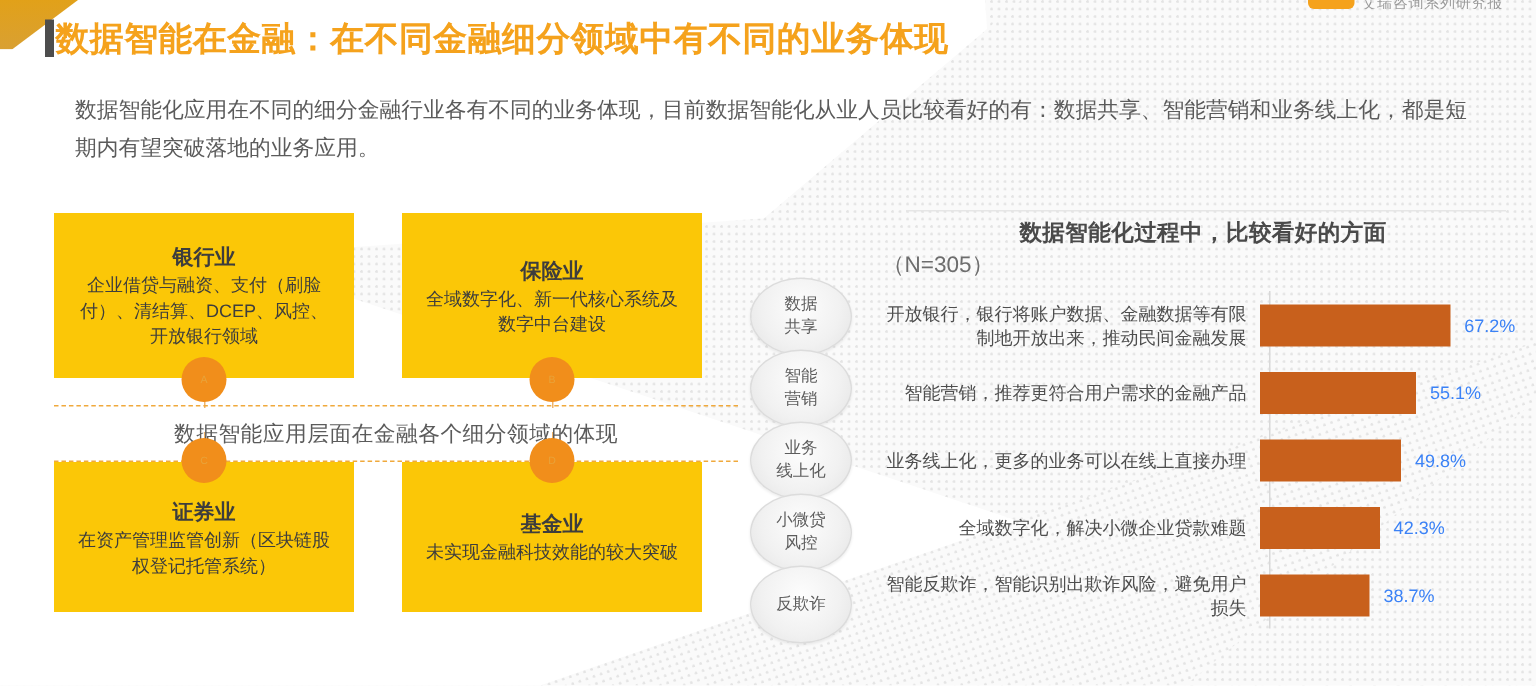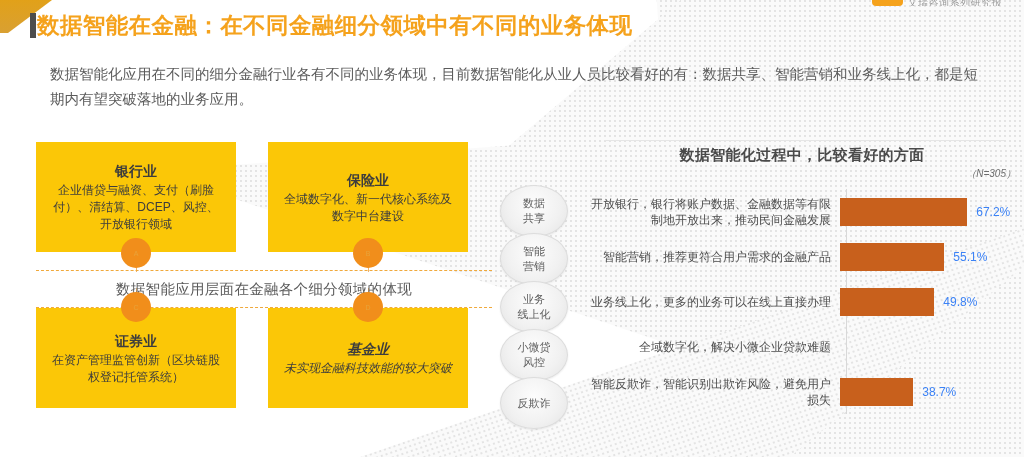--- a/index.html
+++ b/index.html
@@ -173,21 +173,21 @@
     line-height: 20px;
     margin-bottom: 1px;
   }
   .card-desc {
     font-size: 12px;
     line-height: 17px;
   }
   .card-bank   { left: 0;   top: 2px;   width: 200px; height: 110px; }
   .card-ins    { left: 232px; top: 2px; width: 200px; height: 110px; }
   .card-sec    { left: 0;   top: 168px; width: 200px; height: 100px; }
-  .card-fund   { left: 232px; top: 168px; width: 200px; height: 100px; font-style: italic; }
+  .card-fund   { left: 232px; top: 168px; width: 200px; height: 100px; }
 
   
   .badge {
     position: absolute;
     width: 30px; height: 30px;
     border-radius: 50%;
     background: #f18e1b;
     color: #e8a33a;
     font-size: 7px;
     display: flex; align-items: center; justify-content: center;
@@ -264,25 +264,24 @@
   }
   .chart-title {
     text-align: center;
     font-size: 15px;
     font-weight: bold;
     color: #4a4a4a;
     margin-top: 6px;
     letter-spacing: .3px;
   }
   .chart-sub {
-    text-align: right;
-    font-size: 10px;
+    text-align: left;
+    font-size: 15px;
     color: #6d6d6d;
     margin-top: 2px;
-    font-style: italic;
   }
   .chart-body {
     position: relative;
     margin-top: 8px;
     height: 232px;
   }
   .axis {
     position: absolute;
     left: 258px; top: 0;
     width: 1px; height: 225px;
@@ -426,20 +425,24 @@
           </div>
           <div class="row">
             <div class="row-label">业务线上化，更多的业务可以在线上直接办理</div>
             <div class="bar-wrap">
               <div class="bar" style="width: 94.288px; background: rgb(200, 96, 28);"></div>
               <div class="bar-value">49.8%</div>
             </div>
           </div>
           <div class="row">
             <div class="row-label">全域数字化，解决小微企业贷款难题</div>
+            <div class="bar-wrap">
+              <div class="bar" style="width: 80.088px; background: rgb(200, 96, 28);"></div>
+              <div class="bar-value">42.3%</div>
+            </div>
           </div>
           <div class="row">
             <div class="row-label">智能反欺诈，智能识别出欺诈风险，避免用户损失</div>
             <div class="bar-wrap">
               <div class="bar" style="width: 73.272px; background: rgb(200, 96, 28);"></div>
               <div class="bar-value">38.7%</div>
             </div>
           </div>
         </div>
     </div>

